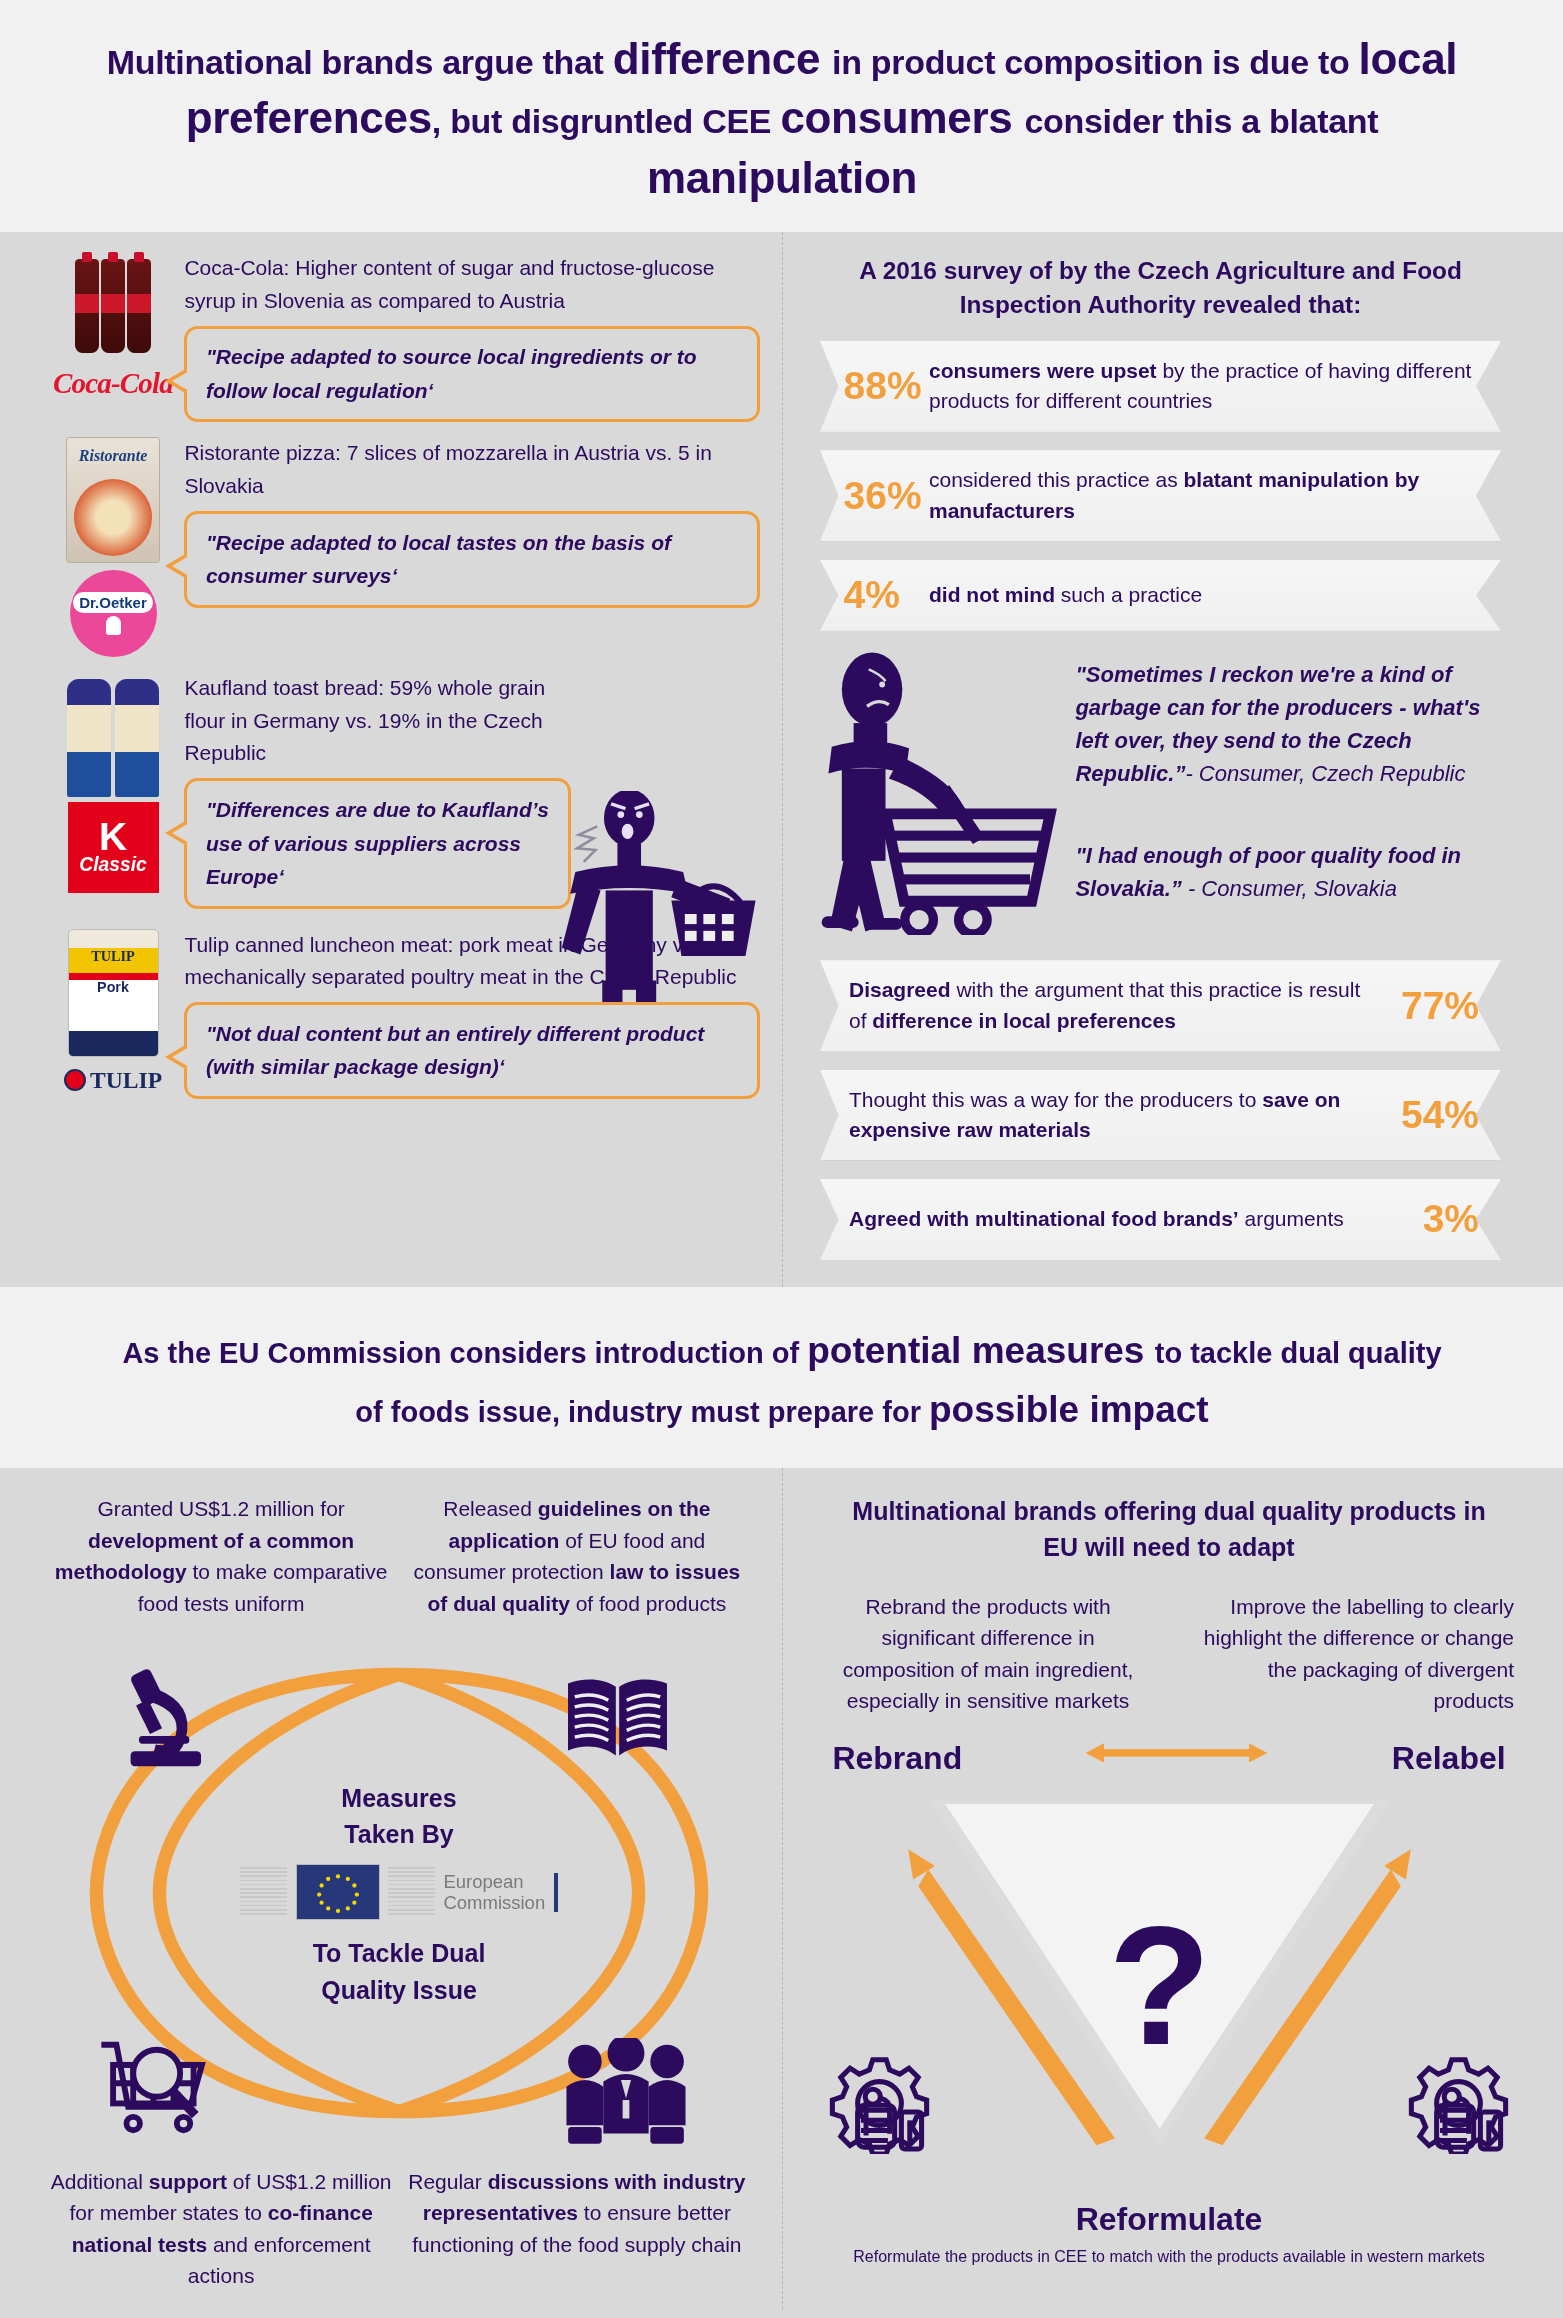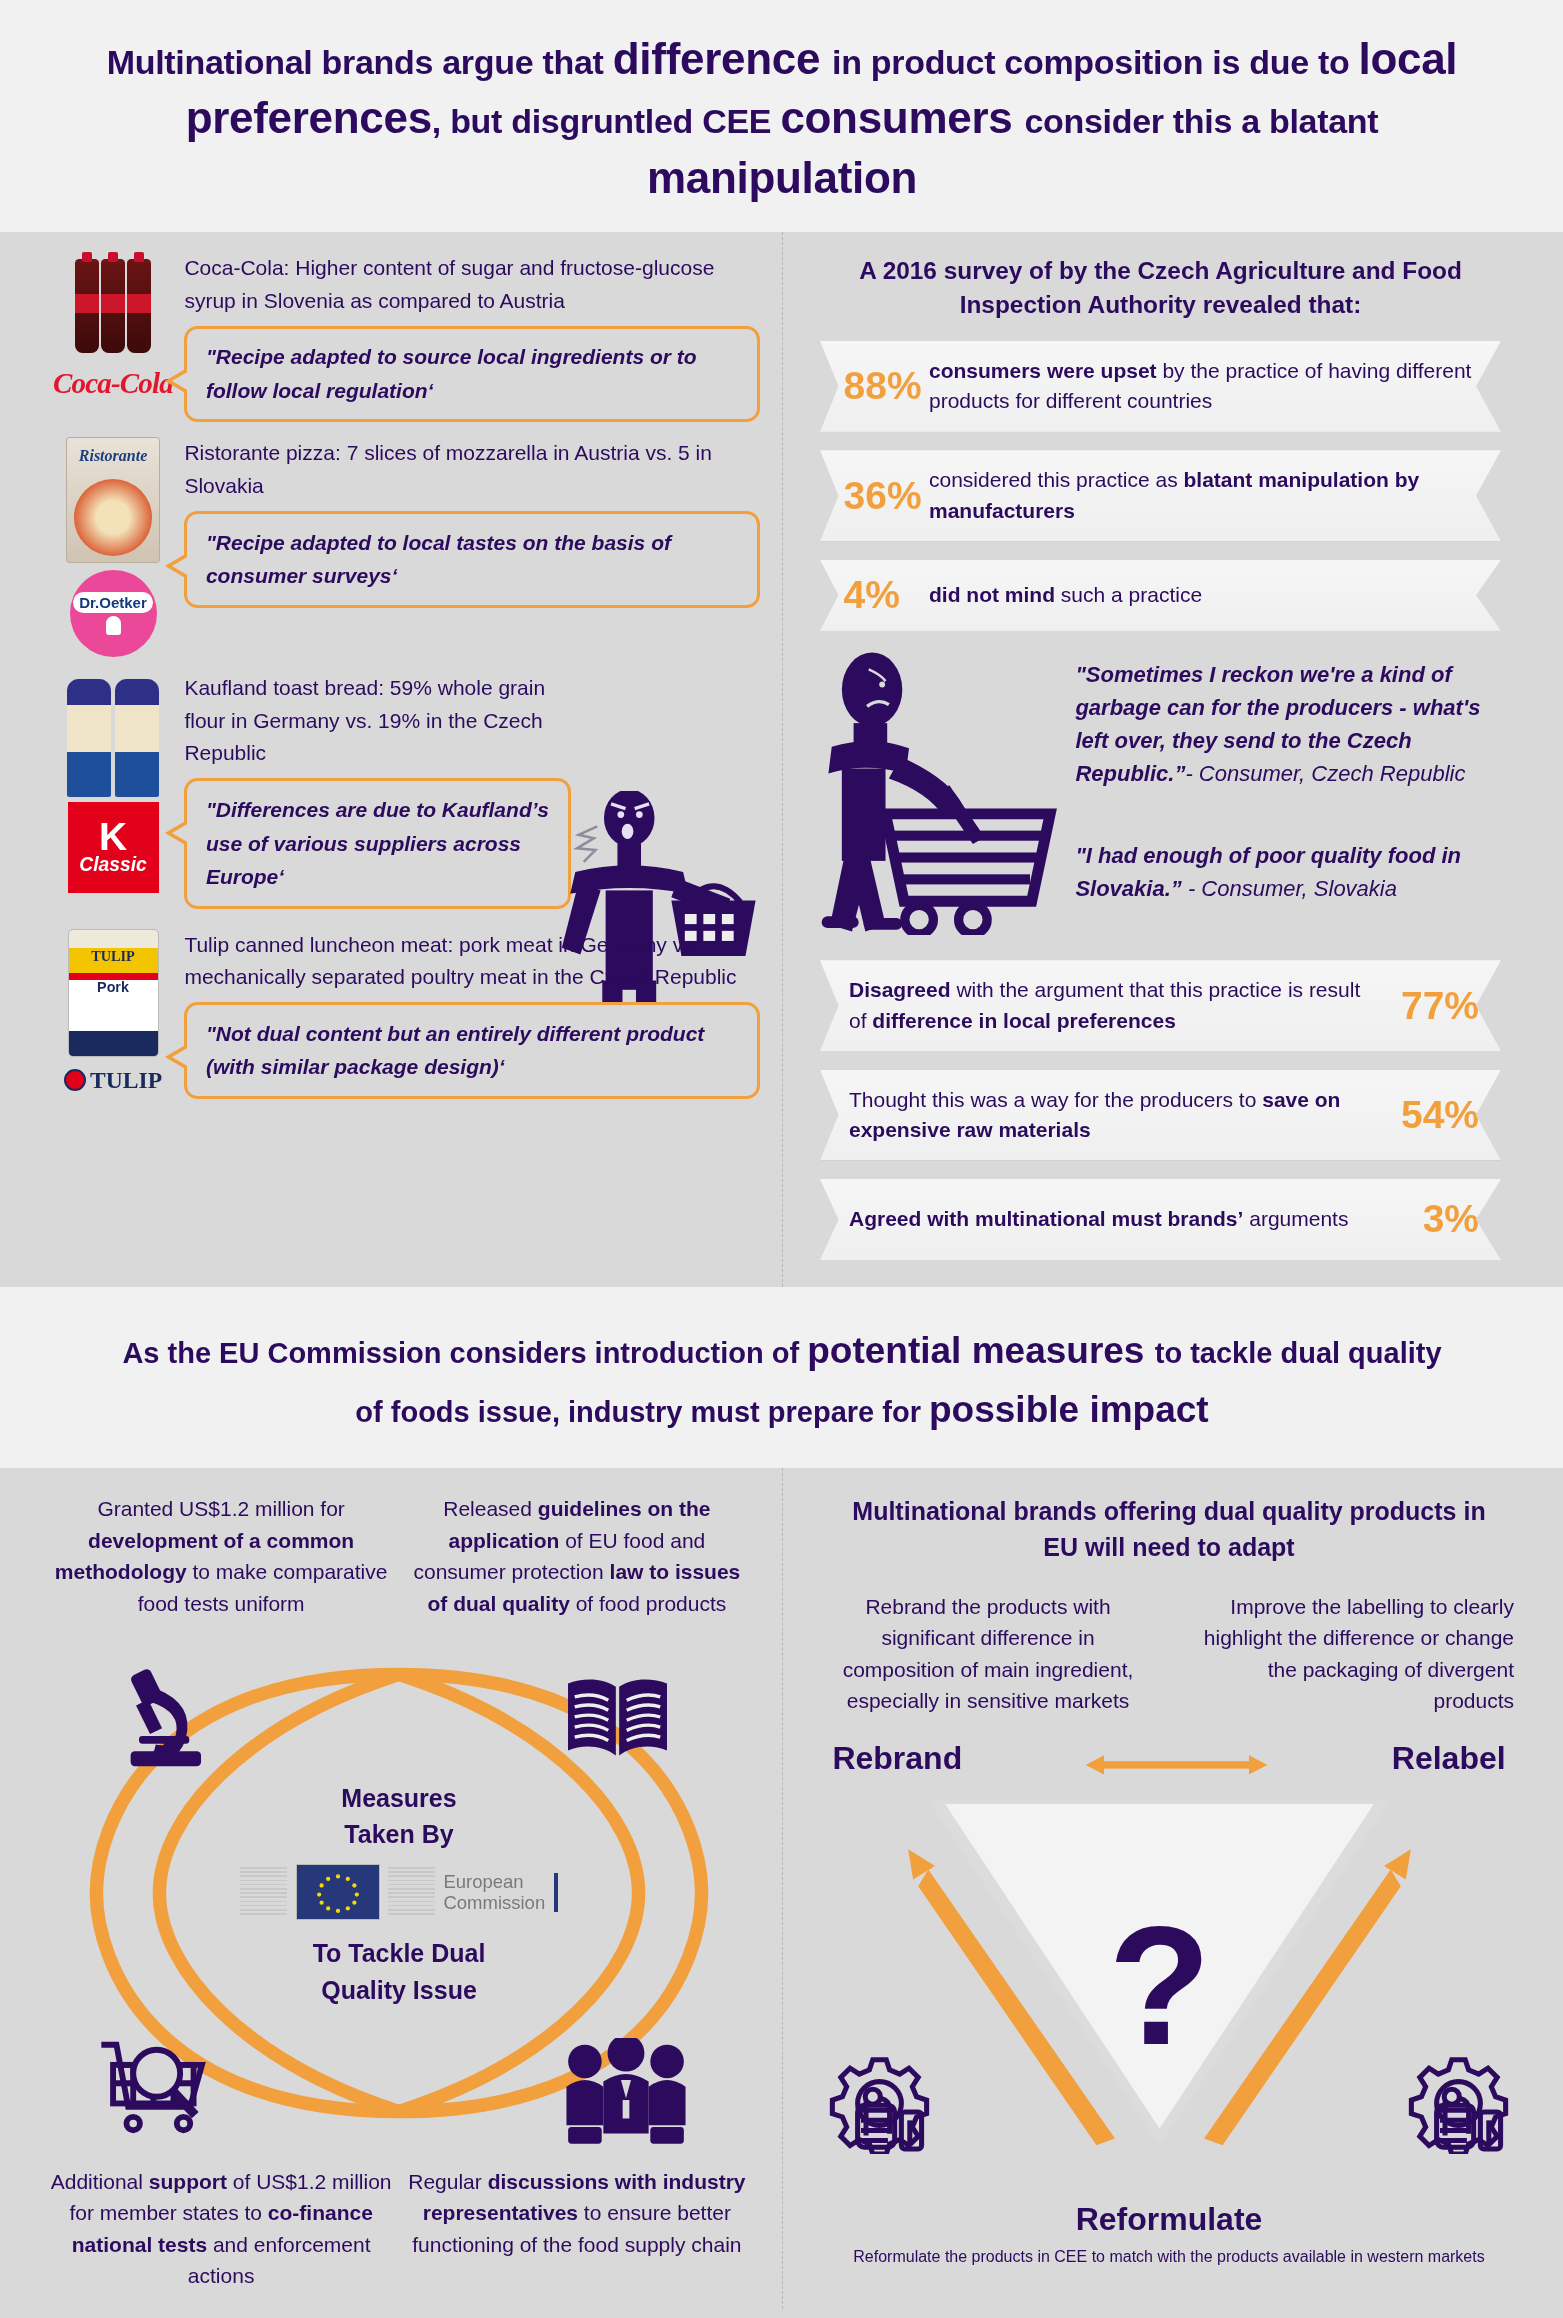--- a/index.html
+++ b/index.html
@@ -126,21 +126,21 @@
   }
   .lc-t1,.lc-t2{font-size:25px;font-weight:700;line-height:1.45;}
   .eulogo{display:flex;align-items:center;justify-content:center;gap:8.4px;margin:11.8px 0 15px;}
   .euflag{width:84px;height:56px;background:#26387a;position:relative;border:0.8px solid #b9b9b9;}
   .eustars{position:absolute;inset:0;}
   .eutext{color:#7a7a7a;font-size:18.5px;line-height:1.15;text-align:left;}
   .eubar{width:4.2px;height:39px;background:#26387a;}
   .eufan{width:47px;height:50px;background:repeating-linear-gradient(#c8c8c8 0 1.7px, transparent 1.7px 4.2px);}
 
   .tri-wrap{position:relative;height:454px;margin-top:6.7px;}
-  .rb-row{display:flex;align-items:flex-end;justify-content:space-between;padding:0 8.4px;}
+  .rb-row{display:flex;align-items:flex-start;justify-content:space-between;padding:0 8.4px;}
   .rb-lbl{font-size:32px;font-weight:700;}
   .arrowh{position:relative;width:193px;height:25px;}
 
   .reform{text-align:center;margin-top:6.7px;}
   .reform .t{font-size:32px;font-weight:700;}
   .reform .s{font-size:16px;line-height:1.5;margin-top:6.7px;}
   .vdiv2{position:absolute;top:0;bottom:0;left:782px;width:0;border-left:1.7px dashed #b6b6b6;}
 </style>
 </head>
 <body>
@@ -317,21 +317,21 @@
       <div class="txt"><b>Disagreed</b><span> with the argument that this practice is result of </span><b>difference in local preferences</b></div>
     </div>
 
     <div class="statbar right">
       <div class="pct">54%</div>
       <div class="txt"><span>Thought this was a way for the producers to </span><b>save on expensive raw materials</b></div>
     </div>
 
     <div class="statbar right">
       <div class="pct">3%</div>
-      <div class="txt"><b>Agreed with multinational must brands’</b><span> arguments</span></div>
+      <div class="txt"><b>Agreed with multinational food brands’</b><span> arguments</span></div>
     </div>
 
   </div>
 </div>
 </div>
 
 <div class="hdr-band2">
   <div class="hdr2">
     <span>As the EU Commission considers introduction of </span><span class="big">potential measures </span><span>to tackle dual quality of foods issue, industry must prepare for </span><span class="big">possible impact</span>
   </div>

